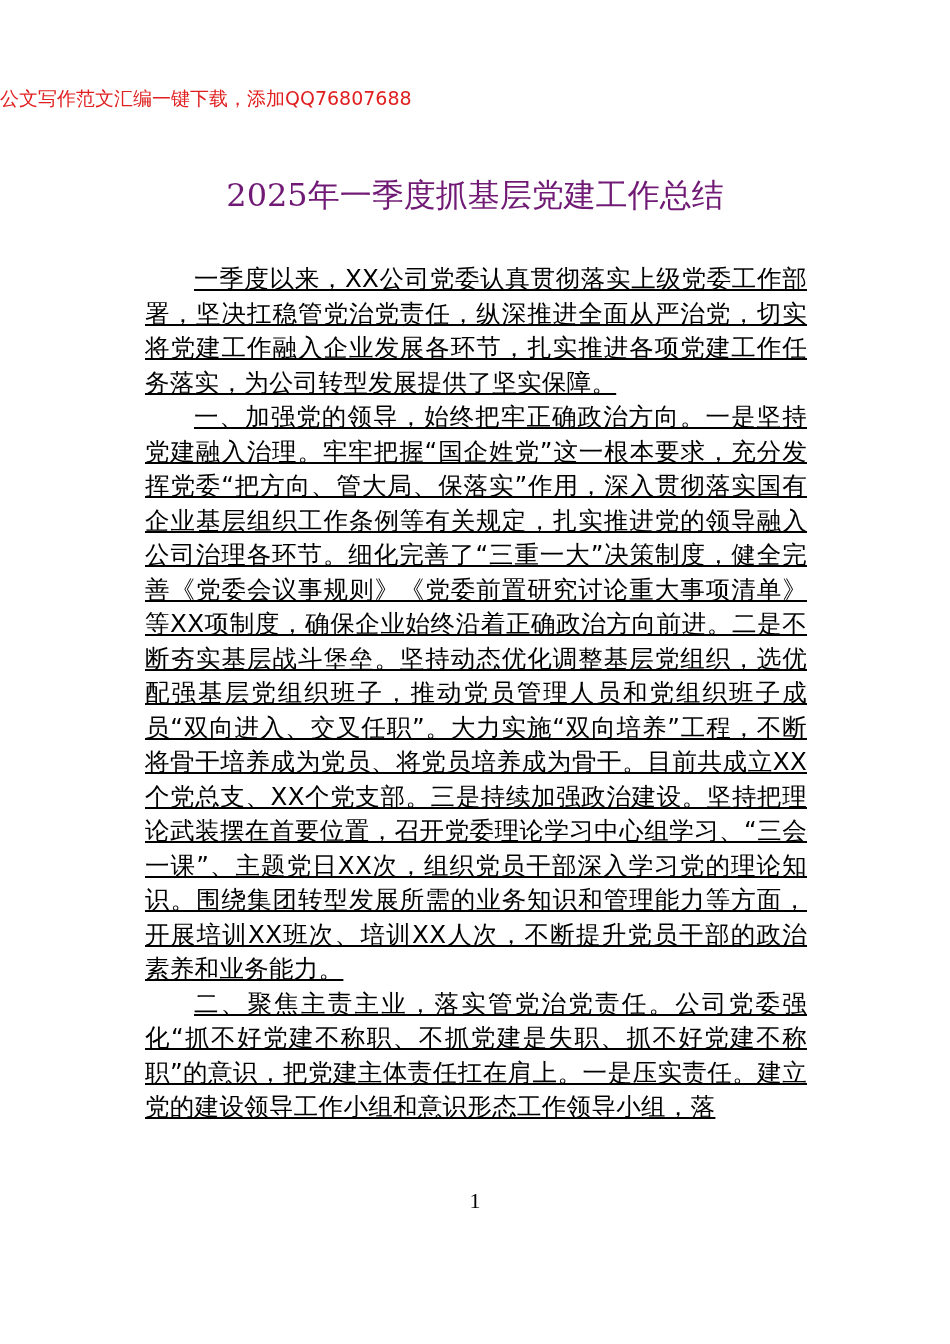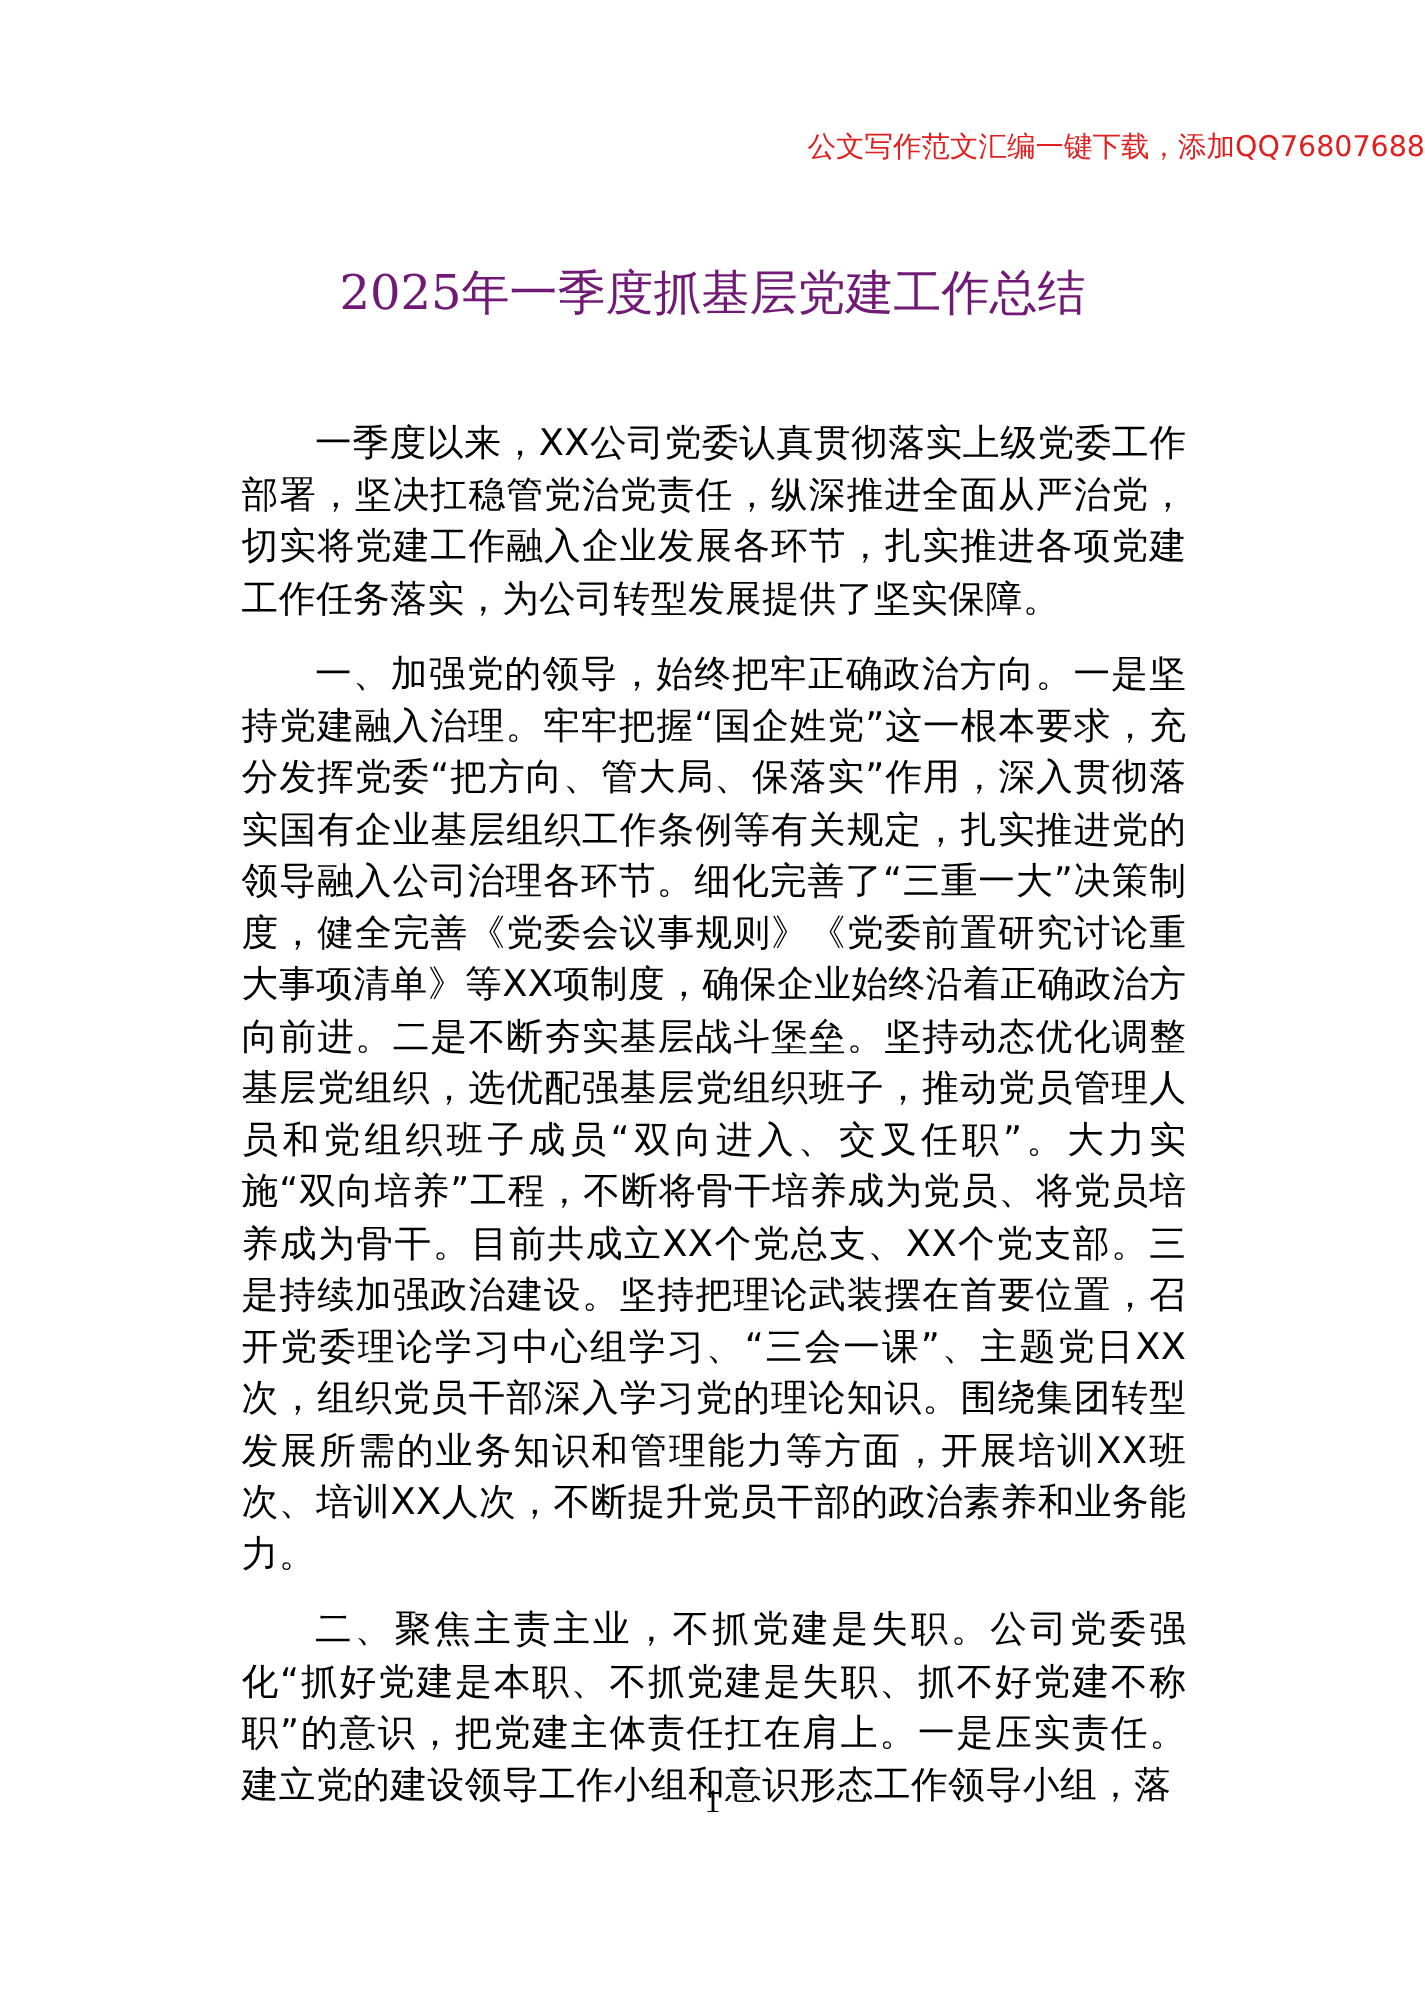--- a/index.html
+++ b/index.html
@@ -13,21 +13,21 @@
       position: relative;
       overflow: hidden;
       font-family: "DejaVu Sans", sans-serif;
       color: #000000;
     }
     .header-banner {
       position: absolute;
       top: 84px;
       left: 0;
       width: 950px;
-      text-align: right;
+      text-align: left;
       font-size: 19px;
       line-height: 28px;
       font-family: "DejaVu Sans", sans-serif;
     }
     .doc-title {
       position: absolute;
       top: 172px;
       left: 0;
       width: 950px;
       text-align: center;
@@ -36,27 +36,28 @@
       font-family: "DejaVu Serif", "Liberation Serif", serif;
       color: #701a75;
     }
     .body-text {
       position: absolute;
       top: 262px;
       left: 145px;
       width: 662px;
     }
     .para {
-      margin: 16px;
+      margin: 0;
       font-size: 24.5px;
       line-height: 34.5px;
       text-indent: 2em;
       text-align: justify;
       letter-spacing: 0.3px;
       font-family: "DejaVu Sans", sans-serif;
+      text-decoration: underline;
     }
     .page-number {
       position: absolute;
       top: 1186px;
       left: 0;
       width: 950px;
       text-align: center;
       font-size: 22px;
       line-height: 30px;
       font-family: "Liberation Serif", serif;
@@ -65,16 +66,16 @@
 </head>
 <body>
 
 <div class="header-banner" style="color:#e02020;">公文写作范文汇编一键下载，添加QQ76807688</div>
 
 <h1 class="doc-title" style="margin:0;font-weight:normal;">2025年一季度抓基层党建工作总结</h1>
 
 <div class="body-text">
   <p class="para">一季度以来，XX公司党委认真贯彻落实上级党委工作部署，坚决扛稳管党治党责任，纵深推进全面从严治党，切实将党建工作融入企业发展各环节，扎实推进各项党建工作任务落实，为公司转型发展提供了坚实保障。</p>
   <p class="para">一、加强党的领导，始终把牢正确政治方向。一是坚持党建融入治理。牢牢把握“国企姓党”这一根本要求，充分发挥党委“把方向、管大局、保落实”作用，深入贯彻落实国有企业基层组织工作条例等有关规定，扎实推进党的领导融入公司治理各环节。细化完善了“三重一大”决策制度，健全完善《党委会议事规则》《党委前置研究讨论重大事项清单》等XX项制度，确保企业始终沿着正确政治方向前进。二是不断夯实基层战斗堡垒。坚持动态优化调整基层党组织，选优配强基层党组织班子，推动党员管理人员和党组织班子成员“双向进入、交叉任职”。大力实施“双向培养”工程，不断将骨干培养成为党员、将党员培养成为骨干。目前共成立XX个党总支、XX个党支部。三是持续加强政治建设。坚持把理论武装摆在首要位置，召开党委理论学习中心组学习、“三会一课”、主题党日XX次，组织党员干部深入学习党的理论知识。围绕集团转型发展所需的业务知识和管理能力等方面，开展培训XX班次、培训XX人次，不断提升党员干部的政治素养和业务能力。</p>
-  <p class="para">二、聚焦主责主业，不抓党建是失职。公司党委强化“抓好党建是本职、不抓党建是失职、抓不好党建不称职”的意识，把党建主体责任扛在肩上。一是压实责任。建立党的建设领导工作小组和意识形态工作领导小组，落</p>
+  <p class="para">二、聚焦主责主业，落实管党治党责任。公司党委强化“抓不好党建不称职、不抓党建是失职、抓不好党建不称职”的意识，把党建主体责任扛在肩上。一是压实责任。建立党的建设领导工作小组和意识形态工作领导小组，落</p>
 </div>
 
 <div class="page-number">1</div>
 
 </body></html>

